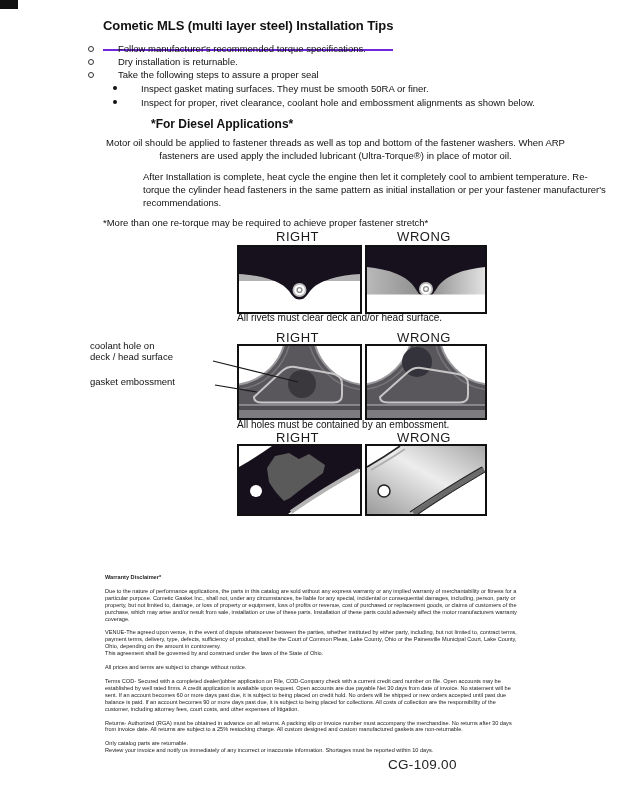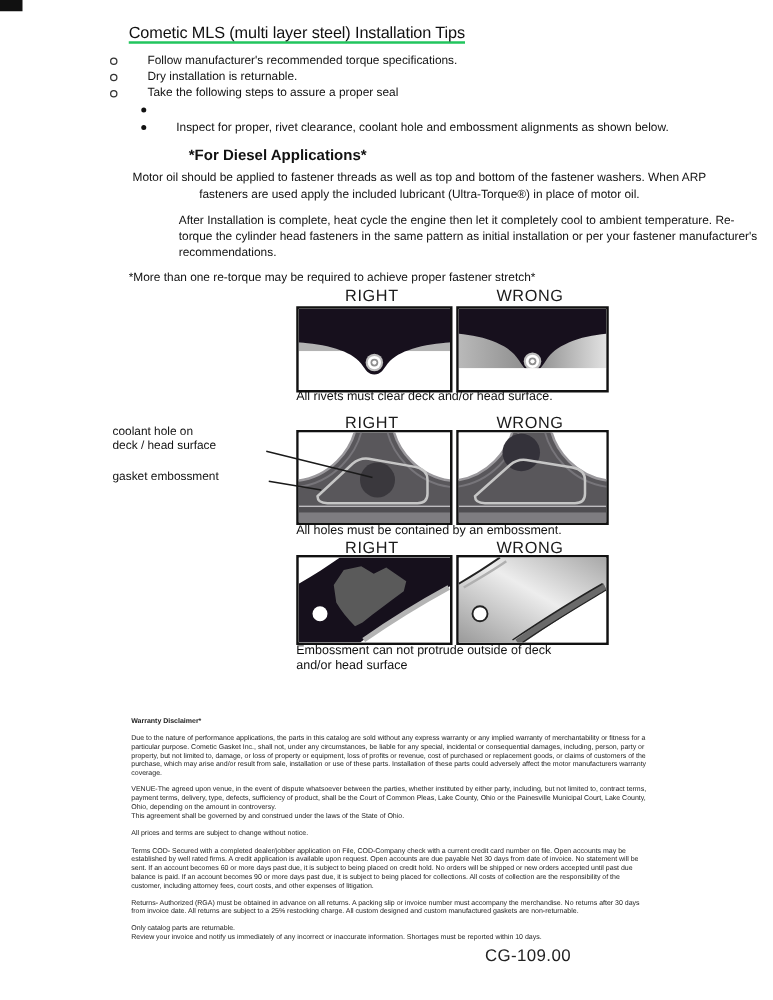--- a/index.html
+++ b/index.html
@@ -1,21 +1,21 @@
 <!DOCTYPE html>
 <html><head>
 <meta charset="utf-8">
 <style>
   html,body{margin:0;padding:0;background:#fff;}
   #page{position:relative;width:618px;height:800px;background:#ffffff;overflow:hidden;
         font-family:"Liberation Sans",sans-serif;color:#111;}
   .abs{position:absolute;}
   #corner-mark{left:0;top:0;width:18px;height:9px;background:#111;}
-  #title{left:103px;top:18px;font-size:13px;font-weight:normal;
-         border-bottom:2px solid #22c55e;padding-bottom:0;letter-spacing:-0.1px;}
+  #title{left:103px;top:18px;font-size:13px;font-weight:bold;
+         border-bottom:2px solid #6d28d9;padding-bottom:16px;letter-spacing:-0.1px;}
   .bullet-row{left:88px;width:470px;font-size:9.5px;line-height:13.5px;display:flex;align-items:flex-start;gap:20px;}
   .sub-row{left:113px;}
   .marker-circle{width:4px;height:4px;border:1px solid #333;border-radius:50%;
                  display:inline-block;margin:4px 4px 0 0;flex:0 0 auto;}
   .marker-dot{width:4px;height:4px;background:#111;border-radius:50%;
               display:inline-block;margin:4px 4px 0 0;flex:0 0 auto;}
   #diesel-heading{left:103px;top:117px;font-size:12px;font-weight:bold;margin-left:48px;}
   .body-par{left:103px;width:465px;font-size:9.5px;line-height:13px;}
   #diesel-p1{top:136px;text-align:center;}
   #diesel-p2{top:170px;margin-left:40px;}
@@ -46,20 +46,21 @@
   <div class="abs bullet-row" style="top:55px">
     <span class="marker-circle"></span>
     <span>Dry installation is returnable.</span>
   </div>
   <div class="abs bullet-row" style="top:68px">
     <span class="marker-circle"></span>
     <span>Take the following steps to assure a proper seal</span>
   </div>
   <div class="abs bullet-row sub-row" style="top:82px">
     <span class="marker-dot"></span>
+    <span>Inspect gasket mating surfaces.  They must be smooth 50RA or finer.</span>
   </div>
   <div class="abs bullet-row sub-row" style="top:96px">
     <span class="marker-dot"></span>
     <span>Inspect for proper, rivet clearance, coolant hole and embossment alignments as shown below.</span>
   </div>
 
   <div id="diesel-heading" class="abs">*For Diesel Applications*</div>
   <div id="diesel-p1" class="abs body-par">Motor oil should be applied to fastener threads as well as top and bottom of the fastener washers. When ARP fasteners are used apply the included lubricant (Ultra-Torque®) in place of motor oil.</div>
   <div id="diesel-p2" class="abs body-par">After Installation is complete, heat cycle the engine then let it completely cool to ambient temperature. Re-torque the cylinder head fasteners in the same pattern as initial installation or per your fastener manufacturer's recommendations.</div>
   <div id="retorque-note" class="abs body-par">*More than one re-torque may be required to achieve proper fastener stretch*</div>
@@ -174,24 +175,20 @@
       <path d="M33,0 L118,0 L118,23 C95,36 70,52 47,68 L0,68 L0,21 C12,14 23,7 33,0 Z" fill="url(#g-wrong3)"></path>
       <path d="M33,0 C23,7 12,14 0,21" fill="none" stroke="#222222" stroke-width="1.6"></path>
       <path d="M38,3 C28,10 16,17 4,24" fill="none" stroke="#b0b0b0" stroke-width="2"></path>
       <path d="M47,68 C70,52 95,36 117,23" fill="none" stroke="#6a6a6a" stroke-width="6"></path>
       <path d="M43,66 C67,50 92,34 115,21" fill="none" stroke="#222222" stroke-width="1.2"></path>
       <path d="M51,68 C74,52 98,38 118,26" fill="none" stroke="#222222" stroke-width="1"></path>
       <circle cx="17" cy="45" r="6" fill="#ffffff" stroke="#222222" stroke-width="1.5"></circle>
     </svg>
   </div>
 
-  <div class="abs caption" style="left:237px;top:515px;width:260px">
-    <div>Embossment can not protrude outside of deck</div>
-    <div>and/or head surface</div>
-  </div>
 
   <div id="warranty" class="abs">
     <div class="w-head">Warranty Disclaimer*</div>
     <div class="w-par">Due to the nature of performance applications, the parts in this catalog are sold without any express warranty or any implied warranty of merchantability or fitness for a particular purpose.  Cometic Gasket Inc., shall not, under any circumstances, be liable for any special, incidental or consequential damages, including, person, party or property, but not limited to, damage, or loss of property or equipment, loss of profits or revenue, cost of purchased or replacement goods, or claims of customers of the purchase, which may arise and/or result from sale, installation or use of these parts.  Installation of these parts could adversely affect the motor manufacturers warranty coverage.</div>
     <div class="w-par tight">VENUE-The agreed upon venue, in the event of dispute whatsoever between the parties, whether instituted by either party, including, but not limited to, contract terms, payment terms, delivery, type, defects, sufficiency of product, shall be the Court of Common Pleas, Lake County, Ohio or the Painesville Municipal Court, Lake County, Ohio, depending on the amount in controversy.</div>
     <div class="w-par">This agreement shall be governed by and construed under the laws of the State of Ohio.</div>
     <div class="w-par">All prices and terms are subject to change without notice.</div>
     <div class="w-par">Terms COD- Secured with a completed dealer/jobber application on File, COD-Company check with a current credit card number on file.  Open accounts may be established by well rated firms.  A credit application is available upon request.  Open accounts are due payable Net 30 days from date of invoice.  No statement will be sent.  If an account becomes 60 or more days past due, it is subject to being placed on credit hold.  No orders will be shipped or new orders accepted until past due balance is paid.  If an account becomes 90 or more days past due, it is subject to being placed for collections.  All costs of collection are the responsibility of the customer, including attorney fees, court costs, and other expenses of litigation.</div>
     <div class="w-par">Returns- Authorized (RGA) must be obtained in advance on all returns.  A packing slip or invoice number must accompany the merchandise.  No returns after 30 days from invoice date.  All returns are subject to a 25% restocking charge.  All custom designed and custom manufactured gaskets are non-returnable.</div>
     <div class="w-par tight">Only catalog parts are returnable.</div>

